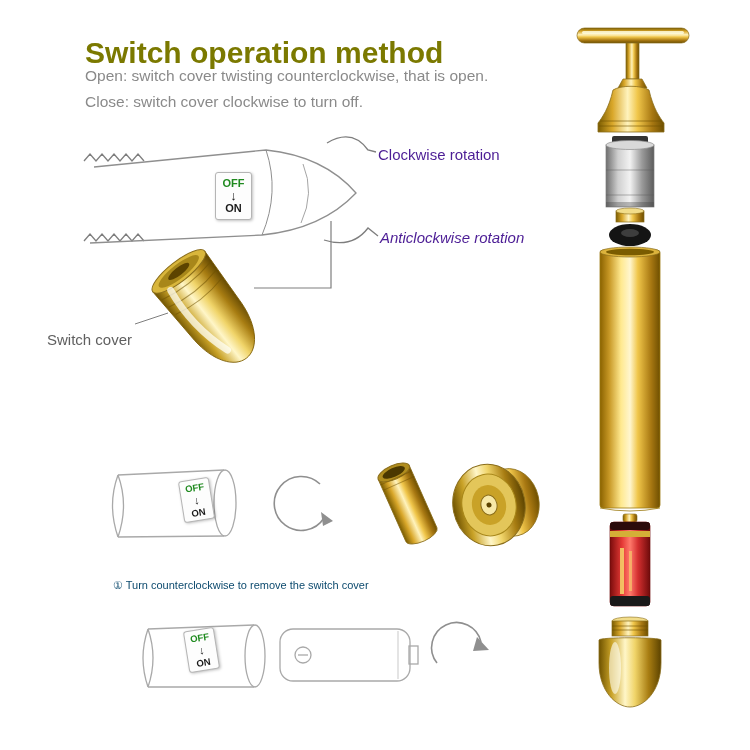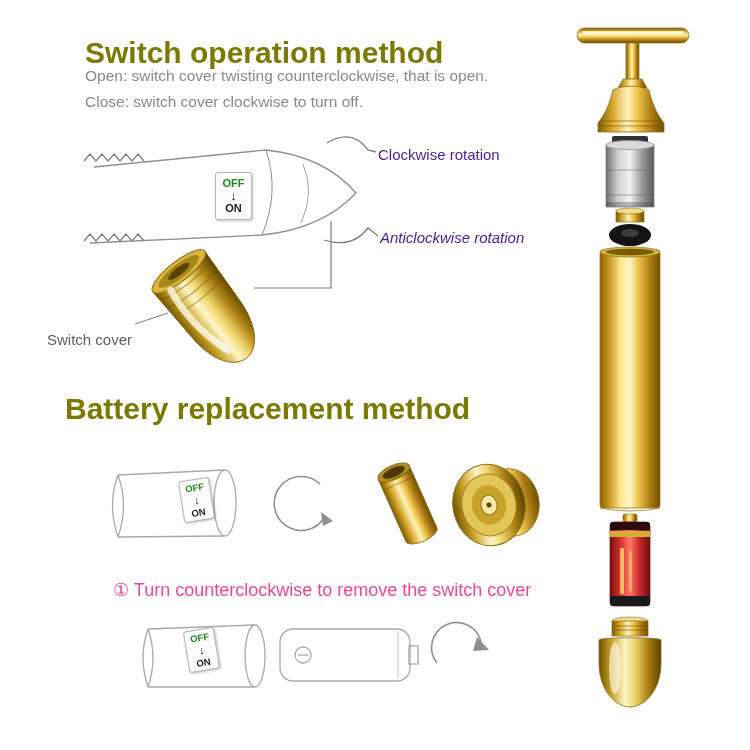--- a/index.html
+++ b/index.html
@@ -14,21 +14,21 @@
 
   .body-text { position:absolute; font-size:15.5px; color:#8a8a8a; white-space:nowrap; }
   .p1 { left:85px; top:67px; }
   .p2 { left:85px; top:93px; }
 
   .diagram-label { position:absolute; font-size:15px; color:#4c1d95; white-space:nowrap; }
   .lbl-cw  { left:378px; top:146px; }
   .lbl-acw { left:380px; top:229px;font-style:italic; }
   .lbl-sc  { left:47px;  top:317px; color:#5f5f5f;margin-top:14px; }
 
-  .step-text { position:absolute; font-size:18px; color:#ec4899; white-space:nowrap; }
+  .step-text { position:absolute; font-size:11px; color:#0c4a6e; white-space:nowrap; }
   .s1 { left:113px; top:579px; }
   .s2 { left:147px; top:704px; }
 
   .badge { position:absolute; display:flex; flex-direction:column; align-items:center; justify-content:center;
            gap:1px; background:#fdfdfd; border:1px solid #b5b5b5; border-radius:3px;
            box-shadow:1px 1px 3px rgba(0,0,0,.25); }
   .badge .off { color:#1f8a1f; font-weight:bold; font-size:11px; line-height:11px; }
   .badge .arr { color:#111; font-weight:bold; font-size:13px; line-height:12px; }
   .badge .on  { color:#1a1a1a; font-weight:bold; font-size:11px; line-height:11px; }
   .badge-pen { left:215px; top:172px; width:37px; height:48px; }
@@ -235,16 +235,15 @@
     <span class="off">OFF</span>
     <span class="arr">↓</span>
     <span class="on">ON</span>
   </div>
   <div class="badge badge-s2">
     <span class="off">OFF</span>
     <span class="arr">↓</span>
     <span class="on">ON</span>
   </div>
 
-  <h1 class="title t2">Battery replacement method</h1>
   <div class="step-text s1">① Turn counterclockwise to remove the switch cover</div>
 
 </div>
 
 </body></html>

